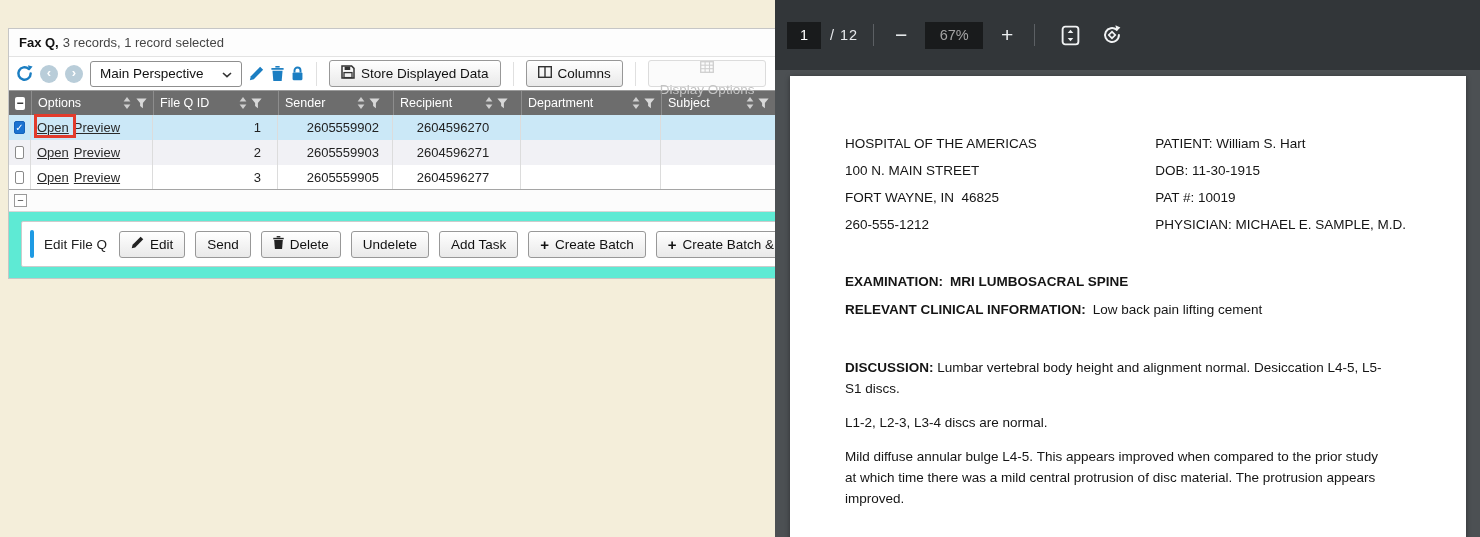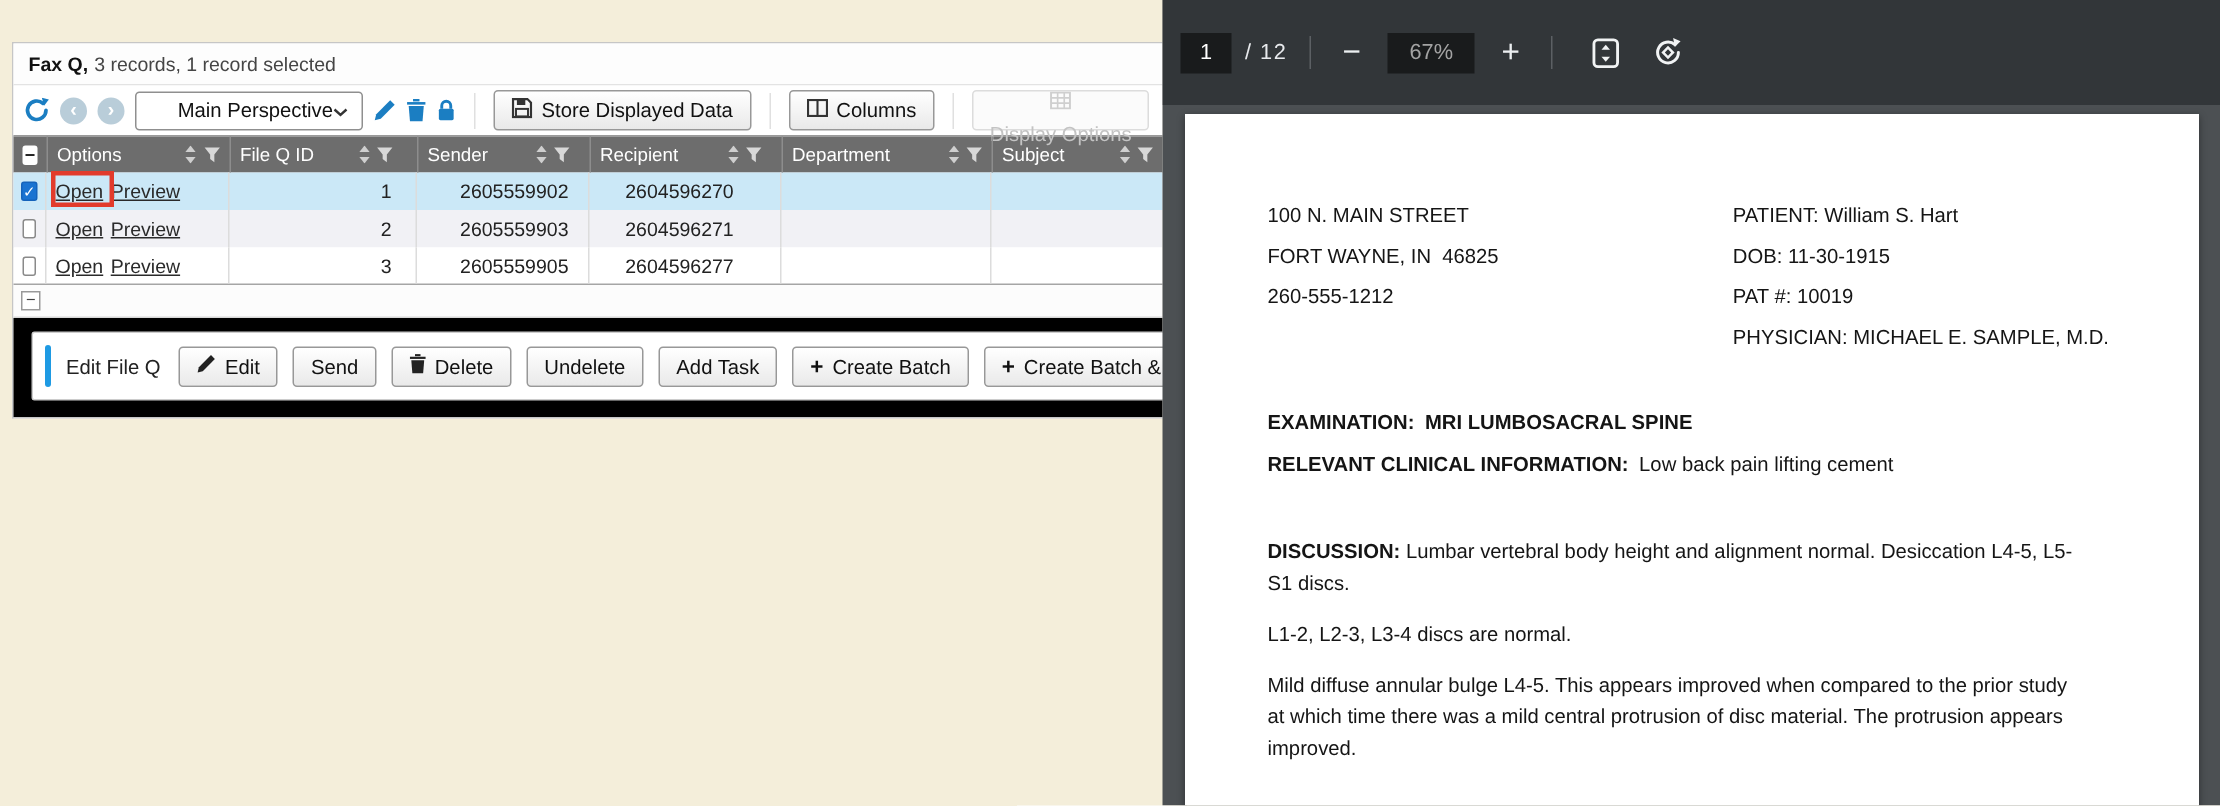--- a/index.html
+++ b/index.html
@@ -14,21 +14,21 @@
                   display:flex; align-items:center; padding:0 10px; font-size:13px; }
   .ph-title { font-weight:bold; color:#111; margin-right:4px; }
   .ph-sub { color:#454545; }
 
   .tb { height:33px; background:#fff; display:flex; align-items:center; padding:0 7px; gap:7px; }
   .icon-btn { display:inline-flex; align-items:center; justify-content:center; cursor:pointer; }
   .nav-circle { width:18px; height:18px; border-radius:50%; background:#b9cdd9; color:#fff;
                 font-size:13px; font-weight:bold; display:inline-flex; align-items:center;
                 justify-content:center; line-height:1; padding-bottom:2px; }
   .select { height:26px; width:152px; border:1px solid #8f8f8f; border-radius:3px; background:#fff;
-            display:flex; align-items:center; justify-content:flex-end; padding:0 9px;
+            display:flex; align-items:center; justify-content:space-between; padding:0 9px;
             font-size:13.5px; color:#111; }
   .vdiv { width:1px; height:24px; background:#e0e0e0; margin:0 5px; }
 
   .btn { height:27px; border:1px solid #989898; border-radius:3px;
          background:linear-gradient(#ffffff,#e9e9e9); font-size:13.5px; color:#111;
          display:inline-flex; align-items:center; gap:6px; padding:0 11px;
          font-family:"Liberation Sans", sans-serif; cursor:pointer; white-space:nowrap; }
   .btn.disabled { color:#c3c3c3; border-color:#dcdcdc; background:#fbfbfb;flex-direction:column; }
   .btn.disabled svg { color:#cfcfcf; }
   .btn svg { color:#333; }
@@ -63,21 +63,21 @@
             display:flex; align-items:center; justify-content:center; font-size:12px;
             font-weight:bold; line-height:9px; }
   .annotation-box { position:absolute; left:3px; top:-1px; width:42px; height:24px;
                     border:3px solid #e23b2c; pointer-events:none; z-index:5; }
 
   .collapse-row { height:22px; background:#fcfcfc; border-bottom:1px solid #d8d8d8;
                   display:flex; align-items:center; padding-left:5px; }
   .mini-box { width:13px; height:13px; border:1px solid #999; background:#fff; color:#444;
               display:flex; align-items:center; justify-content:center; font-size:11px; line-height:9px; }
 
-  .actions-strip { background:#000000; padding:9px 4px 11px 12px; }
+  .actions-strip { background:#5eead4; padding:9px 4px 11px 12px; }
   .actions-panel { background:#fff; border:1px solid #cccccc; border-radius:2px;
                    display:inline-flex; align-items:center; gap:10px; padding:8px 12px 8px 8px; }
   .accent-bar { width:4px; height:28px; background:#1e9ae3; border-radius:3px; }
   .section-label { font-size:13.5px; color:#222; margin-right:2px; white-space:nowrap; }
   .plus-glyph { font-weight:900; font-size:15px; line-height:1; }
 
   .sort-ic svg { display:block; color:#cfcfcf; }
   .funnel-ic svg { display:block; color:#d8d8d8; }
 
   
@@ -405,20 +405,21 @@
           <polygon points="13.1,1.2 17.6,3.2 14.1,6.6" fill="currentColor"></polygon>
           <rect x="7.9" y="7.9" width="4.2" height="4.2" fill="none" stroke="currentColor" stroke-width="1.5" transform="rotate(45 10 10)"></rect>
         </svg>
     </span>
   </div>
 
   <div class="pdf-page">
     <div class="doc">
       <div class="doc-header">
         <div class="doc-col left">
+          <div>HOSPITAL OF THE AMERICAS</div>
           <div>100 N. MAIN STREET</div>
           <div>FORT WAYNE, IN  46825</div>
           <div>260-555-1212</div>
         </div>
         <div class="doc-col">
           <div>PATIENT: William S. Hart</div>
           <div>DOB: 11-30-1915</div>
           <div>PAT #: 10019</div>
           <div>PHYSICIAN: MICHAEL E. SAMPLE, M.D.</div>
         </div>

